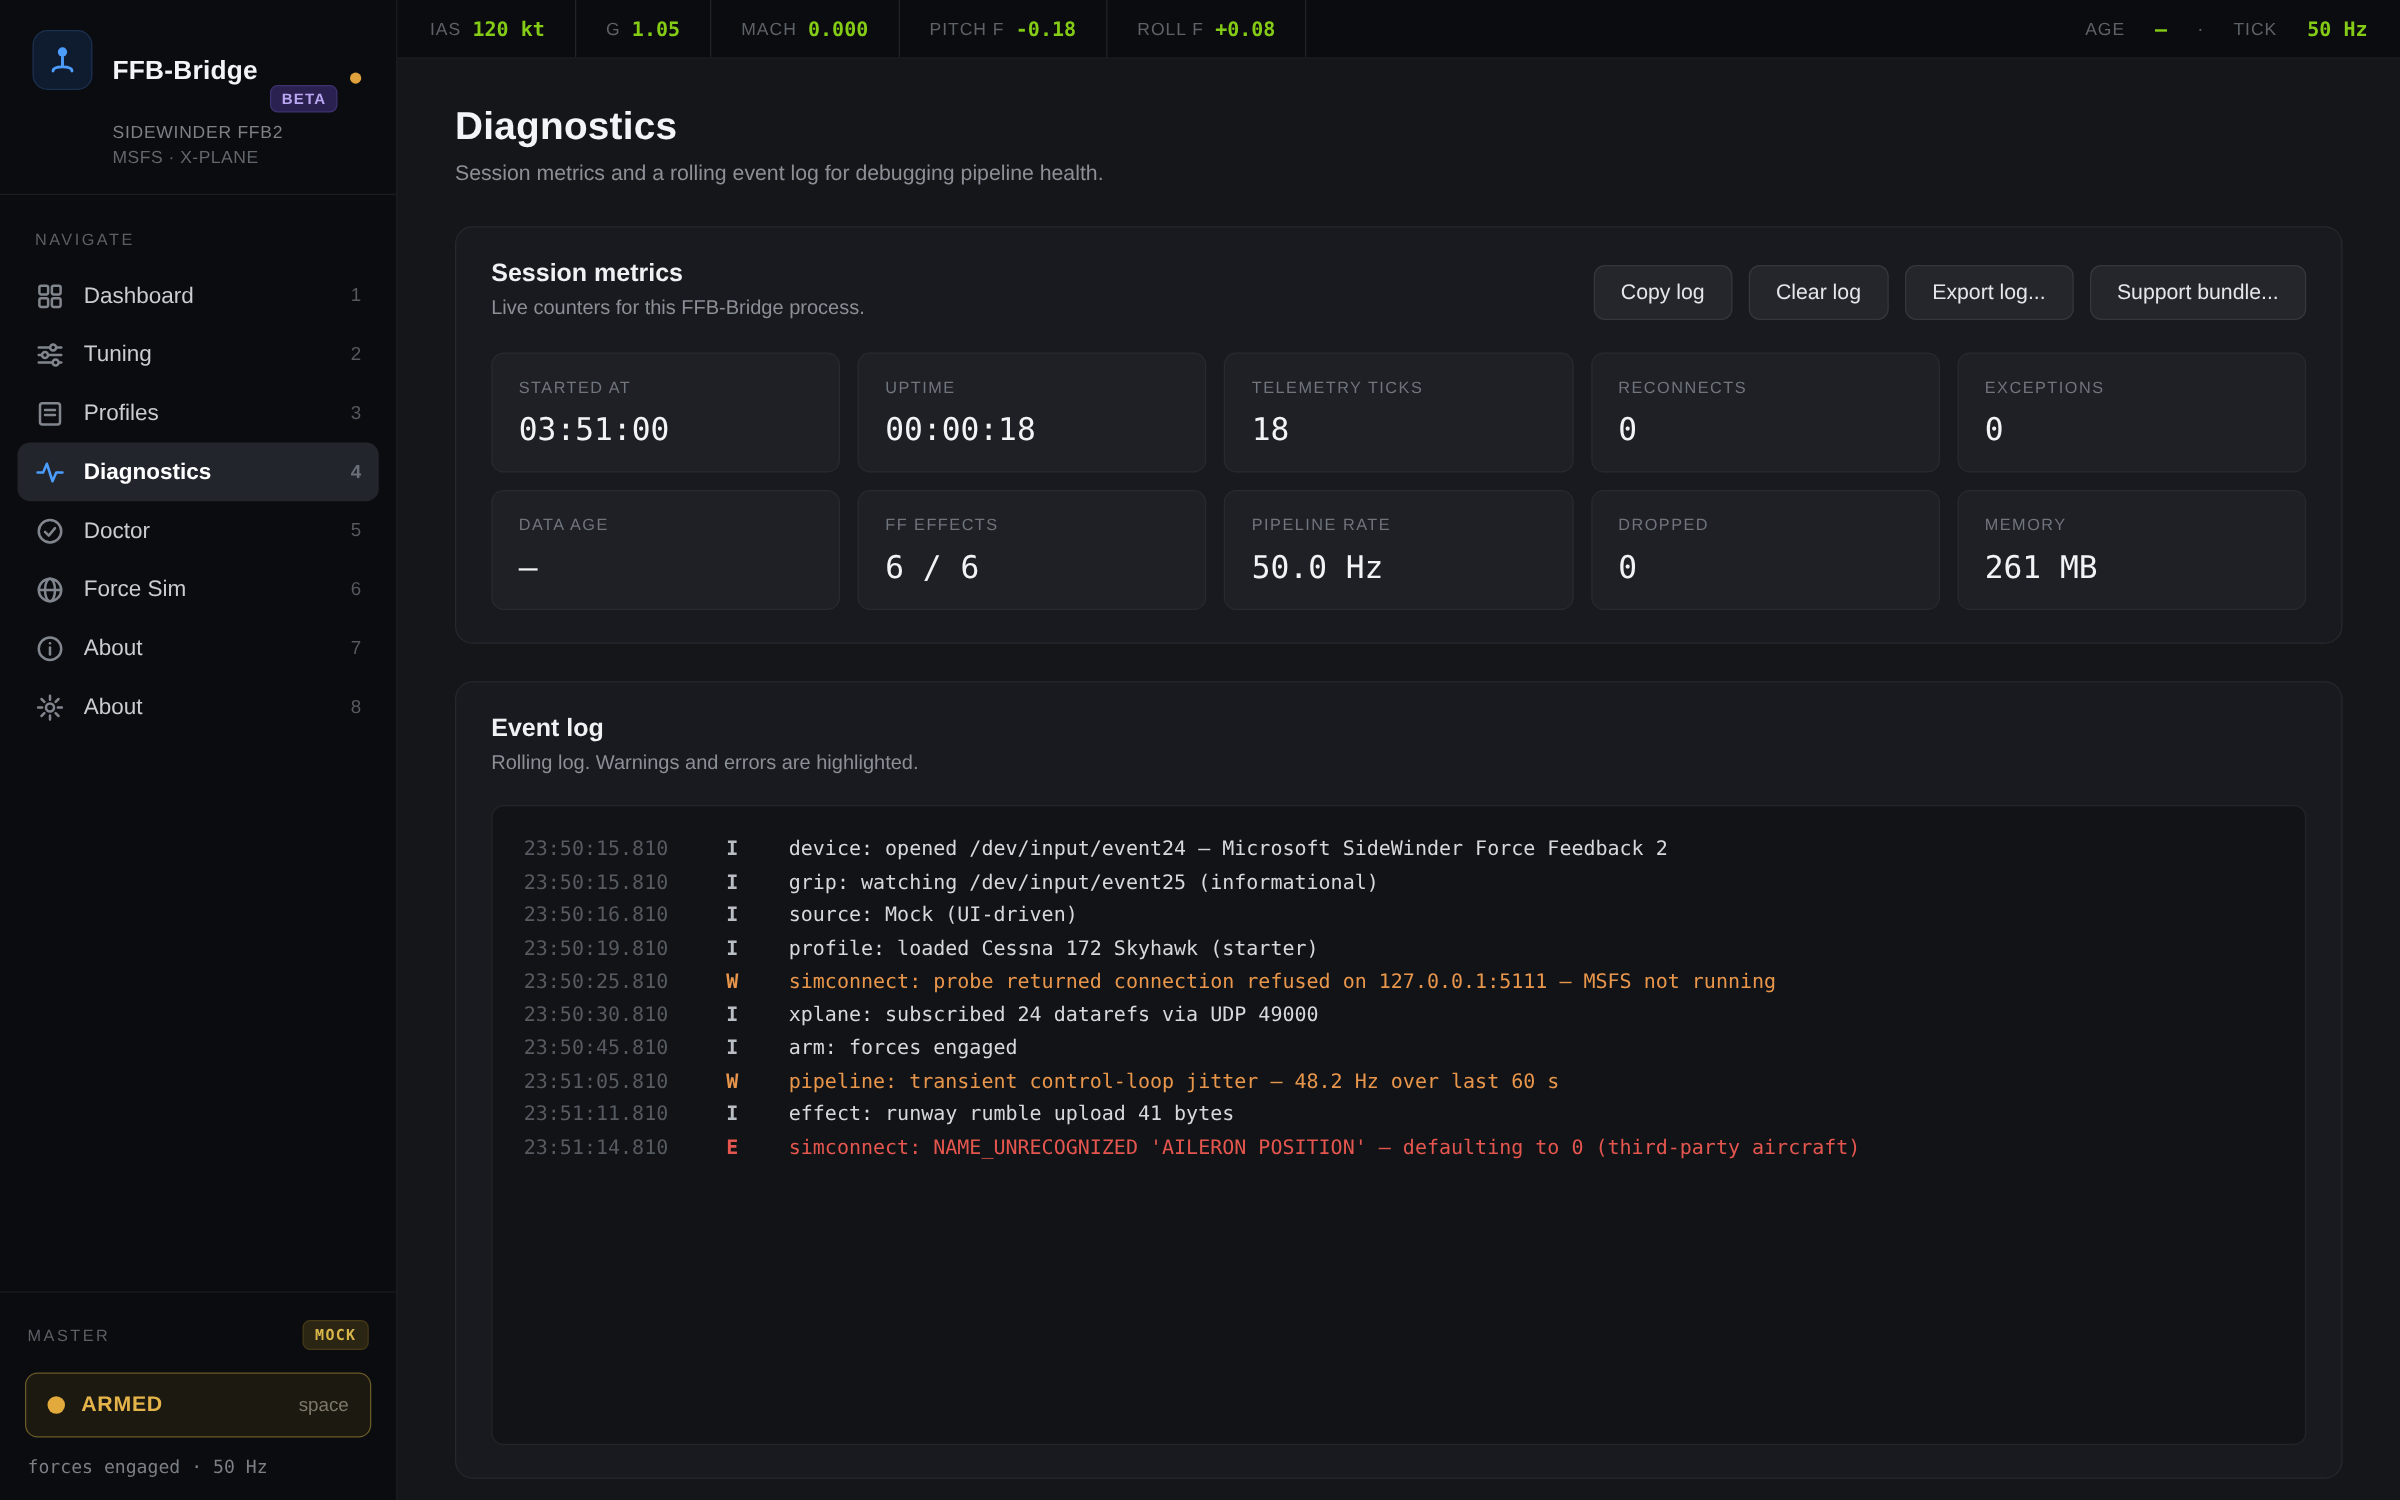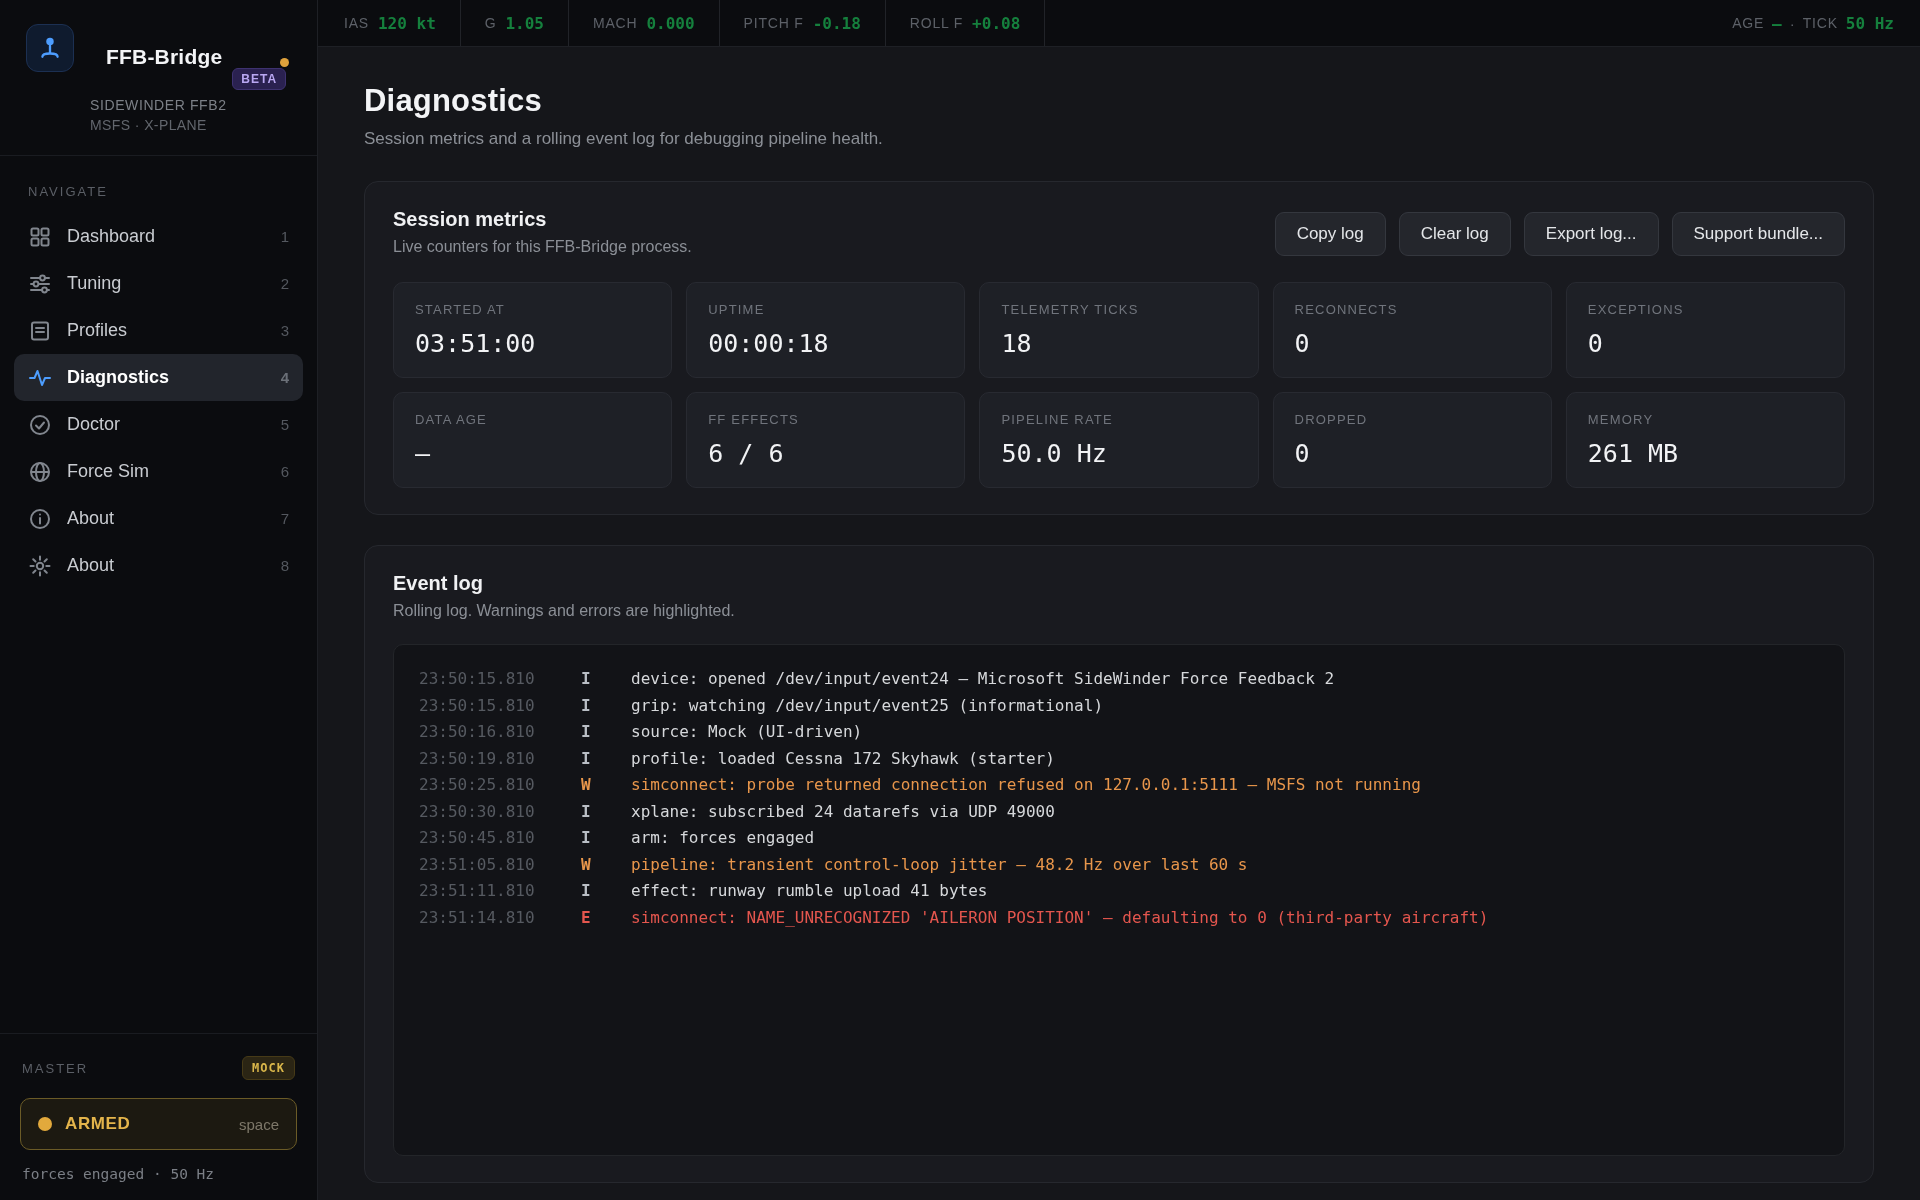--- a/index.html
+++ b/index.html
@@ -26,21 +26,21 @@
     display:flex; gap:16px; align-items:flex-start;
   }
   .logo-box {
     width:48px; height:48px; border-radius:12px;
     background:#0f1b2e; border:1px solid #1c3052;
     display:flex; align-items:center; justify-content:center;
     flex-shrink:0;
   }
   .logo-box svg { width:28px; height:28px; }
   .app-title-row { display:flex; align-items:center; gap:10px; }
-  .app-title { font-size:21px; font-weight:bold; color:#f3f4f6; letter-spacing:0.2px;margin-left:16px; }
+  .app-title { font-size:21px; font-weight:bold; color:#f3f4f6; letter-spacing:0.2px; }
   .beta-badge {
     font-size:12px; font-weight:bold; letter-spacing:1px;
     color:#b9a7f2; background:#2a2150; border:1px solid #3e3270;
     padding:3px 8px; border-radius:6px;margin-top:44px;
   }
   .app-sub1 { margin-top:7px; font-size:14px; color:#7c8087; letter-spacing:0.6px; }
   .app-sub2 { margin-top:4px; font-size:14px; color:#62666d; letter-spacing:0.4px; }
   .header-dot {
     position:absolute; right:28px; top:58px;
     width:9px; height:9px; border-radius:50%;
@@ -106,23 +106,23 @@
     background:#0b0c0f; border-bottom:1px solid #1e2025;
     display:flex; align-items:stretch;
     padding-left:2px;
   }
   .tele-item {
     display:flex; align-items:center; gap:9px;
     padding:0 24px;
     border-right:1px solid #212328;
   }
   .tele-label { font-size:14px; color:#5d6168; letter-spacing:0.8px; }
-  .tele-value { font-family:"DejaVu Sans Mono", monospace; font-size:16px; font-weight:bold; color:#15803d; }
+  .tele-value { font-family:"DejaVu Sans Mono", monospace; font-size:16px; font-weight:bold; color:#84cc16; }
   .tele-right {
-    margin-left:auto; display:flex; align-items:center; gap:8px;
+    margin-left:auto; display:flex; align-items:center; gap:24px;
     padding-right:26px;
   }
   .tele-sep { color:#5d6168; font-size:15px; }
 
   .content {
     flex:1; padding:36px 46px 24px 46px; overflow:hidden;
   }
   .page-title { font-size:31px; font-weight:bold; color:#f3f4f6; letter-spacing:0.2px; }
   .page-sub { margin-top:10px; font-size:17px; color:#8b8f96; }
 

